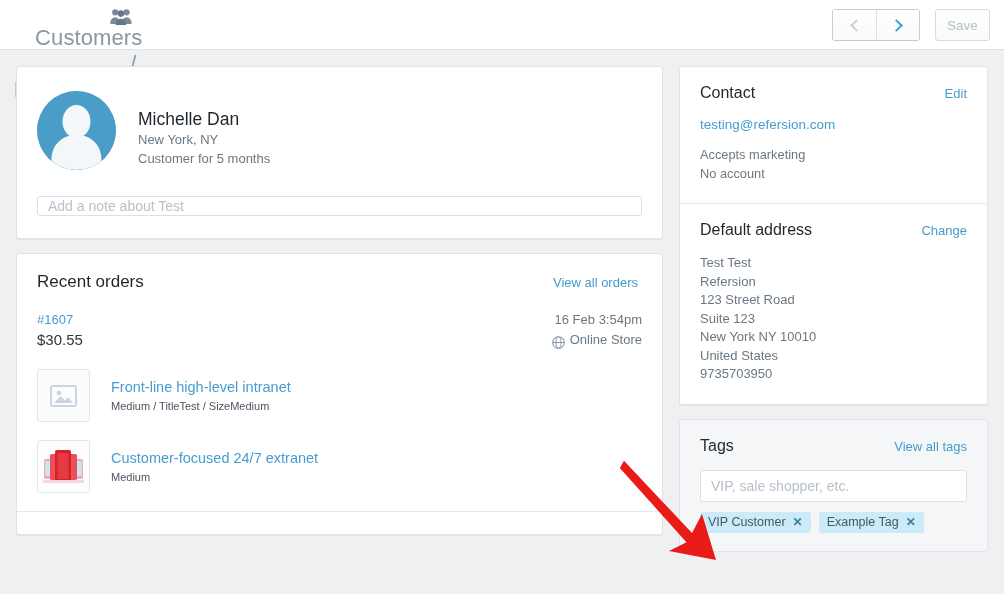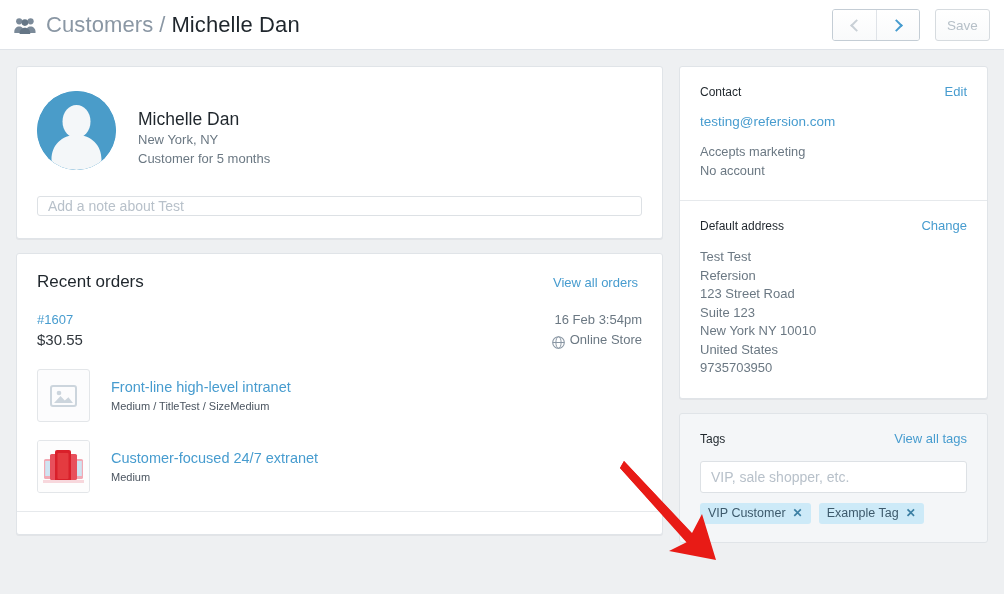--- a/index.html
+++ b/index.html
@@ -32,22 +32,23 @@
     height: 50px;
     background: #ffffff;
     border-bottom: 1px solid #dfe3e8;
   }
 
   .breadcrumb {
     position: absolute;
     left: 14px;
     top: 8px;
     display: flex;
-    align-items: center;
+    align-items: flex-end;
     height: 34px;
+    flex-direction: column;
   }
 
   .people-icon {
     width: 22px; height: 17px;
     margin-right: 10px;
     display: block;
   }
 
   .crumb-parent {
     font-size: 22px;
@@ -286,21 +287,21 @@
   .side-section { padding: 17px 20px 20px 20px; }
   .side-section + .side-section { border-top: 1px solid #e6e9ec; }
 
   .side-head {
     display: flex;
     align-items: baseline;
     justify-content: space-between;
     margin-bottom: 15px;
   }
   .side-title {
-    font-size: 12px;
+    font-size: 16px;
     color: #1f262c;
     font-weight: 400;
   }
   .email-link {
     color: #479ccf;
     font-size: 13.5px;
     text-decoration: none;
     display: block;
     margin-bottom: 13px;
     cursor: pointer;

